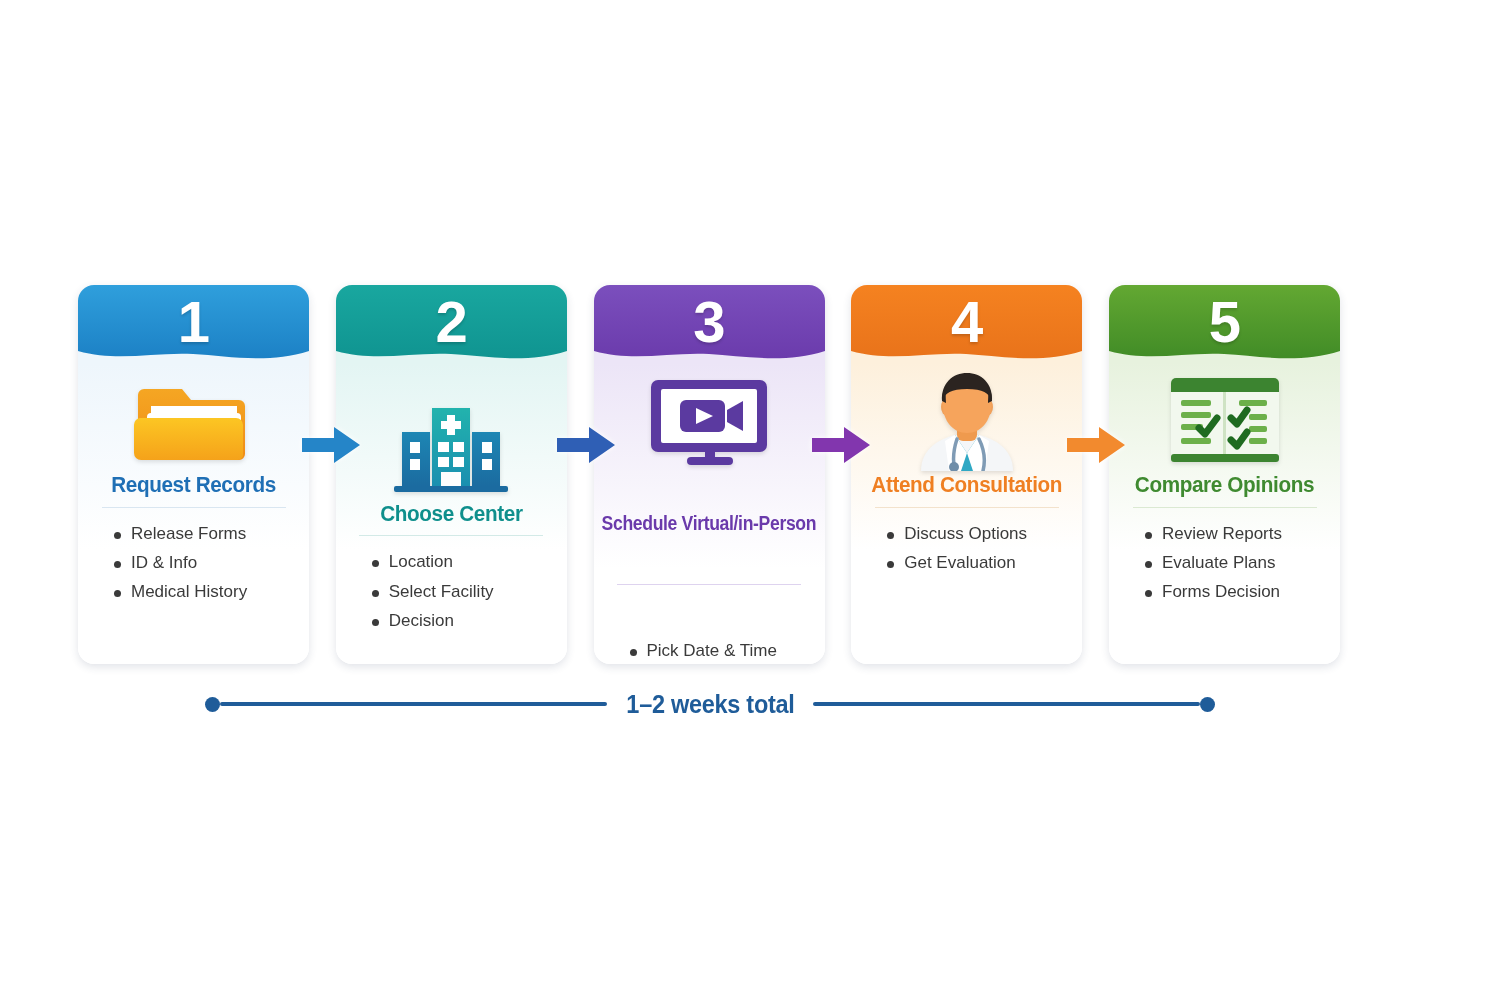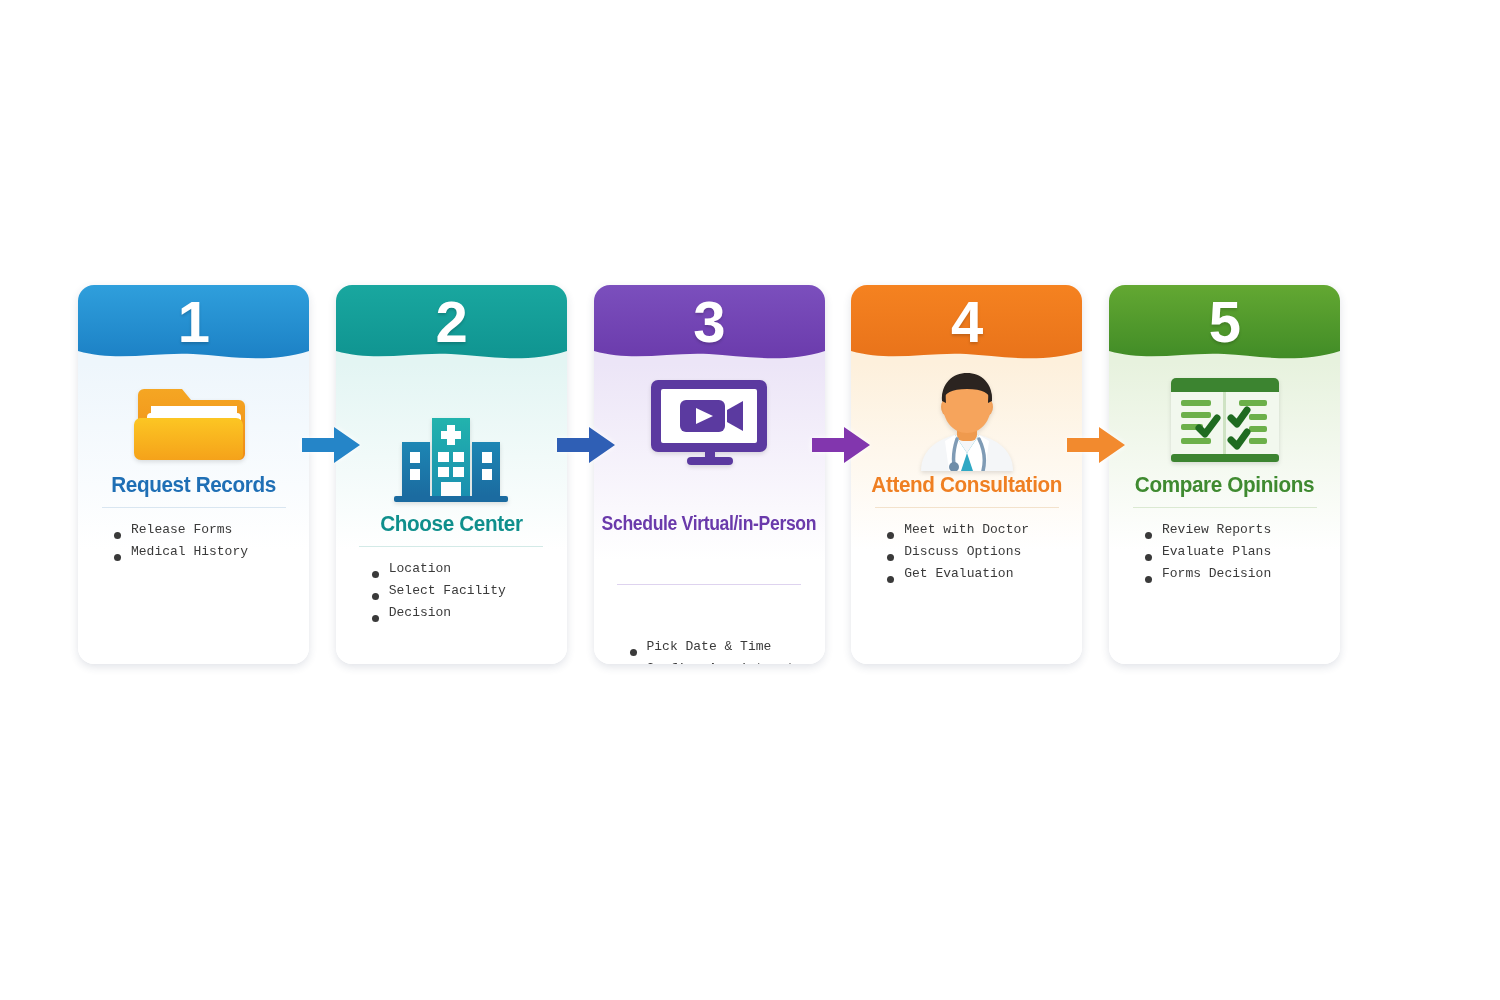--- a/index.html
+++ b/index.html
@@ -47,23 +47,23 @@
     font-size: 22.5px; font-weight: 700; text-align: center;
     letter-spacing: -0.4px; line-height: 1.05;
     padding: 0 6px; white-space: nowrap;
     font-family: "Liberation Sans", sans-serif;
     transform: scaleX(0.92); transform-origin: center;
   }
   .divider { width: 184px; height: 1px; margin: 10px 0 11px 0; }
 
   .blist { width: 100%; padding-left: 36px; }
   .blist li { list-style: none; position: relative;
-              font-size: 13px; color: #3a3a3a; line-height: 1.72;
+              font-size: 17px; color: #3a3a3a; line-height: 1.72;
               white-space: nowrap; padding-left: 17px;
-              font-family: Liberation Mono, monospace; }
+              font-family: Liberation Sans, sans-serif; }
   .blist li::before {
     content: ""; position: absolute; left: 0; top: 13px;
     width: 7px; height: 7px; border-radius: 50%; background: currentColor;
   }
   .blist li span { color: #3a3a3a; }
 
   
   .arrow { position: absolute; top: 424px; width: 62px; height: 42px; }
   .arrow svg { display:block; filter: drop-shadow(0 0 3px rgba(255,255,255,0.95)); }
 
@@ -107,20 +107,21 @@
             <path d="M10,14 h38 l9,11 h48 a6,6 0 0 1 6,6 v48 a6,6 0 0 1 -6,6 h-95 a6,6 0 0 1 -6,-6 v-59 a6,6 0 0 1 6,-6 z" fill="url(#fo1)"></path>
             <path d="M17,31 h86 v14 h-86 z" fill="#ffffff"></path>
             <path d="M17,38 h86 a4,4 0 0 1 4,4 v8 h-94 v-8 a4,4 0 0 1 4,-4 z" fill="#ffffff"></path>
             <path d="M6,43 h96 a7,7 0 0 1 7,7 v30 a5,5 0 0 1 -5,5 h-97 a7,7 0 0 1 -7,-7 v-28 a7,7 0 0 1 6,-7 z" fill="url(#fo2)"></path>
           </svg>
         </div>
         <div class="title" style="color: rgb(31, 111, 181);">Request Records</div>
         <div class="divider" style="background: rgb(217, 230, 241);"></div>
         <ul class="blist" style="color: rgb(45, 124, 192);">
           <li><span>Release Forms</span></li>
+          <li><span>ID &amp; Info</span></li>
           <li><span>Medical History</span></li>
         </ul>
       </div>
     </div>
 
     <div class="card" id="card1" style="background: rgb(255, 255, 255);">
       <div class="hdr" style="background: linear-gradient(rgb(25, 167, 159), rgb(15, 147, 144));">
         <div class="num">2</div>
         <svg class="wave" viewBox="0 0 231 22" preserveAspectRatio="none">
           <path class="wavefill" d="M0,22 L0,9 C40,20 75,10 115,12 C150,14 190,22 231,9 L231,22 Z" fill="#e3f5f3"></path>
@@ -216,21 +217,20 @@
             <path d="M37,30 C37,22 39,17 42,14 C40,22 41,28 41,32 Z" fill="#2b2420"></path>
             <path d="M87,30 C87,22 85,17 82,14 C84,22 83,28 83,32 Z" fill="#2b2420"></path>
             <path d="M52,68 C48,80 48,92 50,100" fill="none" stroke="#7f9bb5" stroke-width="3.5" stroke-linecap="round"></path>
             <path d="M74,68 C80,80 80,92 78,100" fill="none" stroke="#7f9bb5" stroke-width="3.5" stroke-linecap="round"></path>
             <circle cx="49" cy="96" r="5" fill="#6f8da8"></circle>
           </svg>
         </div>
         <div class="title" style="color: rgb(239, 127, 34);">Attend Consultation</div>
         <div class="divider" style="background: rgb(243, 226, 204);"></div>
         <ul class="blist" style="color: rgb(239, 138, 51);">
-          <li><span>Meet with Doctor</span></li>
           <li><span>Discuss Options</span></li>
           <li><span>Get Evaluation</span></li>
         </ul>
       </div>
     </div>
 
     <div class="card" id="card4" style="background: rgb(255, 255, 255);">
       <div class="hdr" style="background: linear-gradient(rgb(99, 168, 50), rgb(63, 138, 38));">
         <div class="num">5</div>
         <svg class="wave" viewBox="0 0 231 22" preserveAspectRatio="none">
@@ -284,14 +284,21 @@
     <svg width="62" height="42" viewBox="0 0 62 42">
         <path d="M2,14 L34,14 L34,3 L60,21 L34,39 L34,28 L2,28 Z" fill="#8236ae"></path>
       </svg>
   </div>
   <div class="arrow" style="left:1065px" id="arr3">
     <svg width="62" height="42" viewBox="0 0 62 42">
         <path d="M2,14 L34,14 L34,3 L60,21 L34,39 L34,28 L2,28 Z" fill="#f28a2e"></path>
       </svg>
   </div>
 
+  <div class="timeline">
+    <div class="tl-dot" style="background: rgb(31, 92, 153);"></div>
+    <div class="tl-line" style="background: rgb(31, 92, 153);"></div>
+    <div class="tl-label" style="color: rgb(31, 92, 153);">1–2 weeks total</div>
+    <div class="tl-line" style="background: rgb(31, 92, 153);"></div>
+    <div class="tl-dot" style="background: rgb(31, 92, 153);"></div>
+  </div>
 
 </div>
 
 </body></html>

